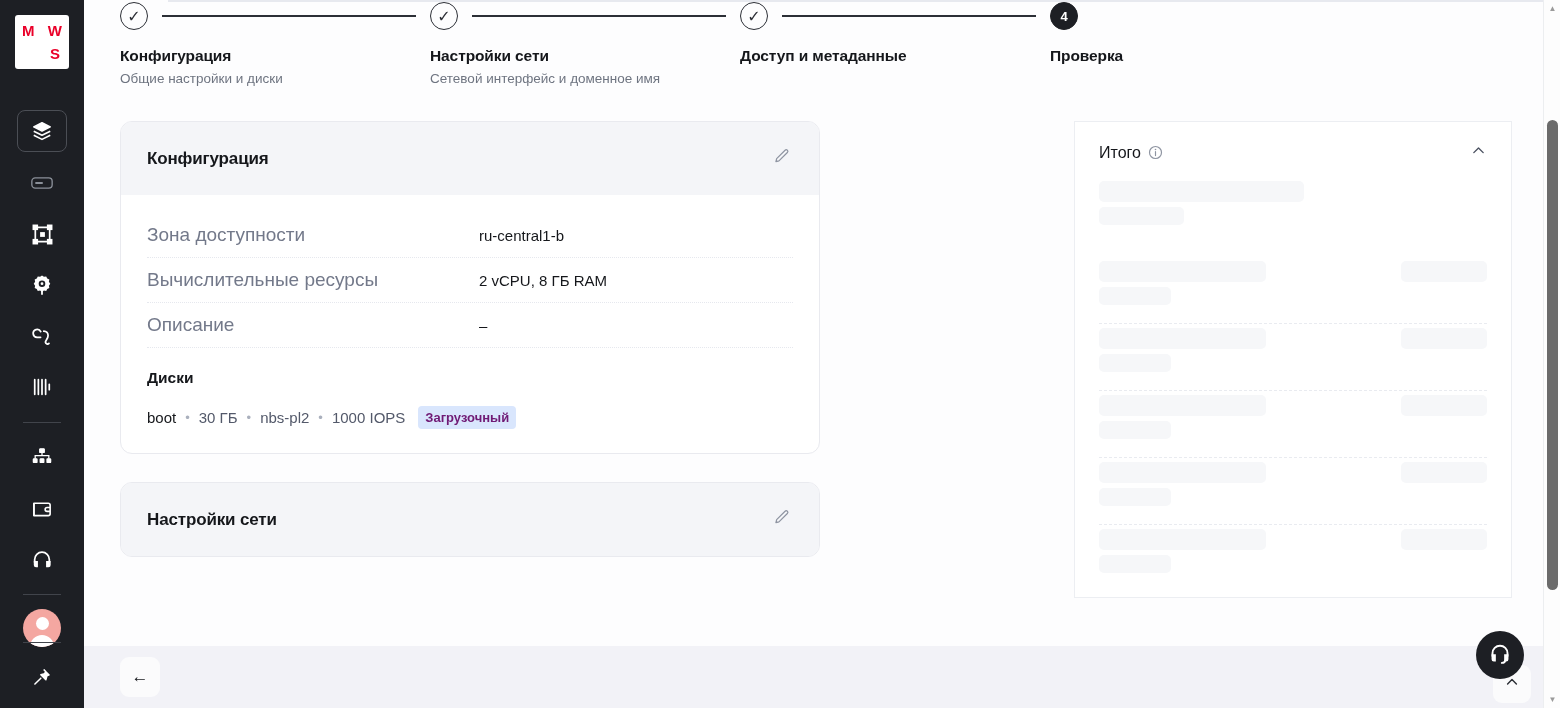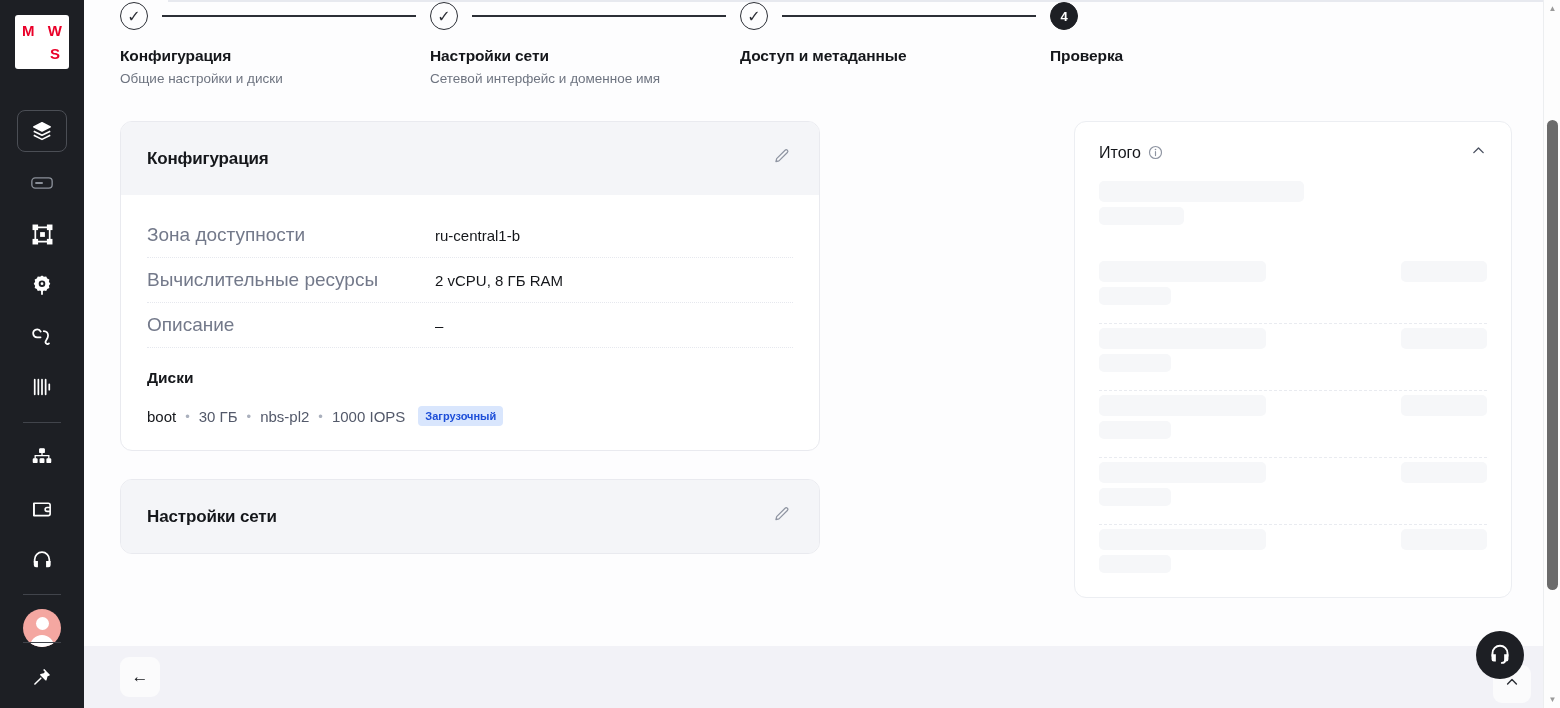--- a/index.html
+++ b/index.html
@@ -111,37 +111,37 @@
   .card-head h2 { font-size: 17px; font-weight: 700; color: #15171b; letter-spacing: -0.15px; }
   .icon-btn { width: 24px; height: 24px; display: flex; align-items: center; justify-content: center; color: #8e94a1; }
   .card-body { padding: 18px 26px 24px 26px; }
 
   .row {
     display: flex; align-items: center;
     height: 45px;
     border-bottom: 1px dotted #e6e8ee;
   }
   .row .key { width: 288px; flex: 0 0 288px; font-size: 19px; color: #73798a; }
-  .row .val { font-size: 15px; color: #15171b; }
+  .row .val { font-size: 15px; color: #15171b; margin-left: 44px; }
 
   .disks-title { font-size: 15.5px; font-weight: 700; color: #15171b; margin-top: 21px; }
   .disk-line { display: flex; align-items: center; gap: 9px; margin-top: 19px; font-size: 15px; color: #53596a; }
   .disk-line .strong { color: #15171b; }
   .dot { color: #aab0bd; font-size: 13px; }
   .badge {
-    background: #d9e6fd; color: #1d4ed8;
-    font-size: 11px; font-weight: 700;
+    background: #d9e6fd; color: #701a75;
+    font-size: 13px; font-weight: 700;
     padding: 4px 7px; border-radius: 4px;
     margin-left: 4px;
   }
 
   
   .summary {
     border: 1px solid #eceef2;
-    border-radius: 12px;
+    border-radius: 0;
     background: #ffffff;
     padding: 20px 24px 22px 24px;
     height: 477px;
     position: relative;
     overflow: hidden;
   }
   .summary-head { display: flex; align-items: center; justify-content: space-between; }
   .summary-head .t { display: flex; align-items: center; gap: 7px; font-size: 16px; color: #15171b; }
   .summary-head .chev { color: #4a5160; }
   .info-i { width: 15px; height: 15px; color: #8e94a1; }

